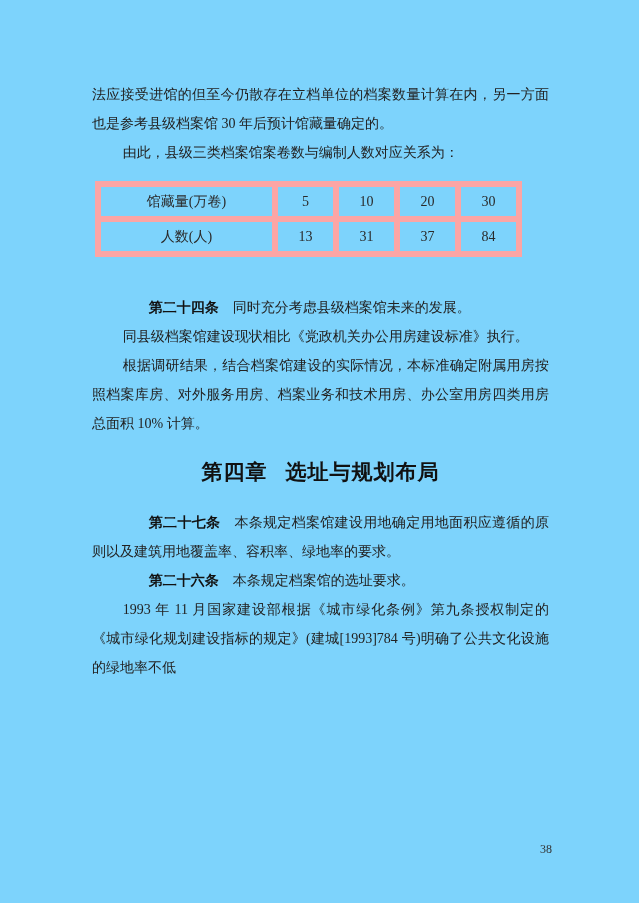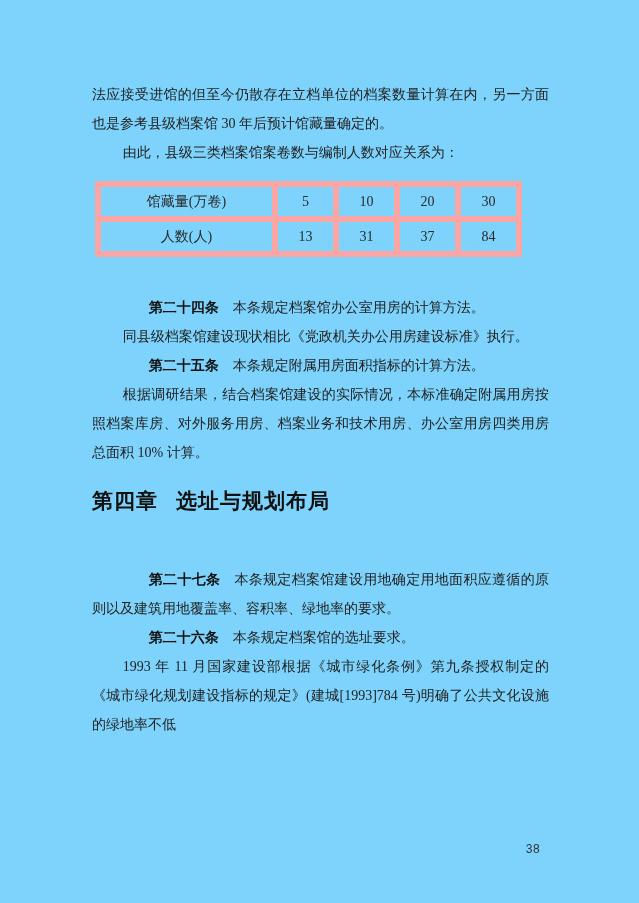--- a/index.html
+++ b/index.html
@@ -52,35 +52,36 @@
     font-size: 14px;
     color: #2a2a2a;
   }
   td.col-label { width: 171px; }
   td.col-val   { width: 55px; }
   h2.chapter {
     font-family: "Liberation Sans", "DejaVu Sans", sans-serif;
     font-size: 21px;
     font-weight: bold;
     color: #111111;
-    margin: 19px 0 49px 0;
+    text-align: center;
+    margin: 19px 0 21px 0;
     line-height: 30px;
     letter-spacing: 1px;
   }
   h2.chapter .chapter-title-gap {
     display: inline-block;
     width: 18px;
   }
   .page-num {
     position: absolute;
-    right: 99px;
+    right: 87px;
     bottom: 46px;
     font-size: 12px;
     color: #333333;
-    font-family: Liberation Mono, monospace;
+    font-family: Liberation Serif, serif;
   }
 </style>
 </head>
 <body>
 
 <div class="page">
   <div class="content">
 
     <p class="para"><span>法应接受进馆的但至今仍散存在立档单位的档案数量计算在内，另一方面也是参考县级档案馆 30 年后预计馆藏量确定的。</span></p>
     <p class="para indent"><span>由此，县级三类档案馆案卷数与编制人数对应关系为：</span></p>
@@ -97,23 +98,22 @@
       <tr>
         <td class="col-label">人数(人)</td>
         <td class="col-val">13</td>
         <td class="col-val">31</td>
         <td class="col-val">37</td>
         <td class="col-val">84</td>
       </tr>
     </tbody>
       </table>
 
-    <p class="para indent"><b class="lead">第二十四条</b><span>本条规定档案馆办公室用房的计算方法。</span></p>
+    <p class="para indent"><b class="lead">第二十四条</b><span>同时充分考虑县级档案馆未来的发展。</span></p>
     <p class="para indent"><span>同县级档案馆建设现状相比《党政机关办公用房建设标准》执行。</span></p>
-    <p class="para indent"><b class="lead">第二十五条</b><span>本条规定附属用房面积指标的计算方法。</span></p>
     <p class="para indent"><span>根据调研结果，结合档案馆建设的实际情况，本标准确定附属用房按照档案库房、对外服务用房、档案业务和技术用房、办公室用房四类用房总面积 10% 计算。</span></p>
 
     <h2 class="chapter"><span>第四章</span><span class="chapter-title-gap"></span><span>选址与规划布局</span></h2>
 
     <p class="para indent"><b class="lead">第二十七条</b><span>本条规定档案馆建设用地确定用地面积应遵循的原则以及建筑用地覆盖率、容积率、绿地率的要求。</span></p>
     <p class="para indent"><b class="lead">第二十六条</b><span>本条规定档案馆的选址要求。</span></p>
     <p class="para indent"><span>1993 年 11 月国家建设部根据《城市绿化条例》第九条授权制定的《城市绿化规划建设指标的规定》(建城[1993]784 号)明确了公共文化设施的绿地率不低</span></p>
 
   </div>
 

